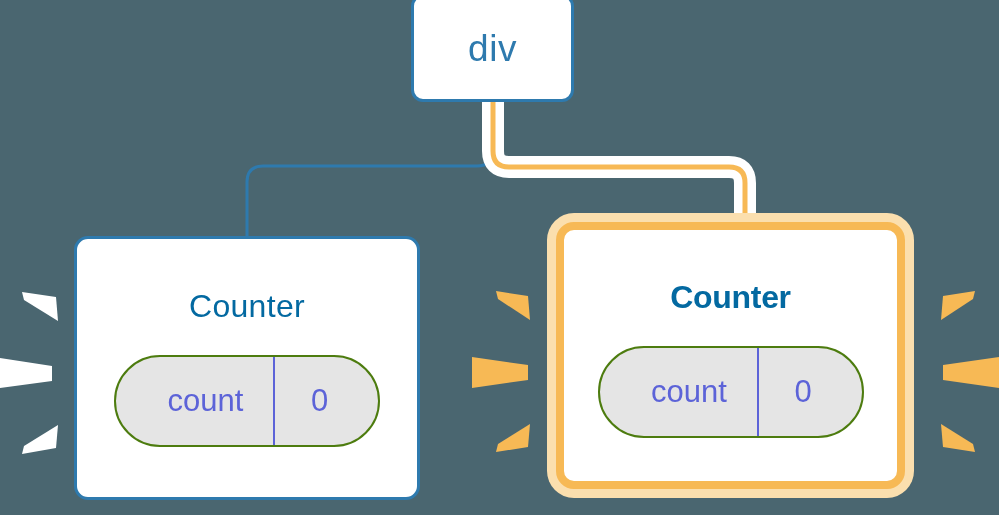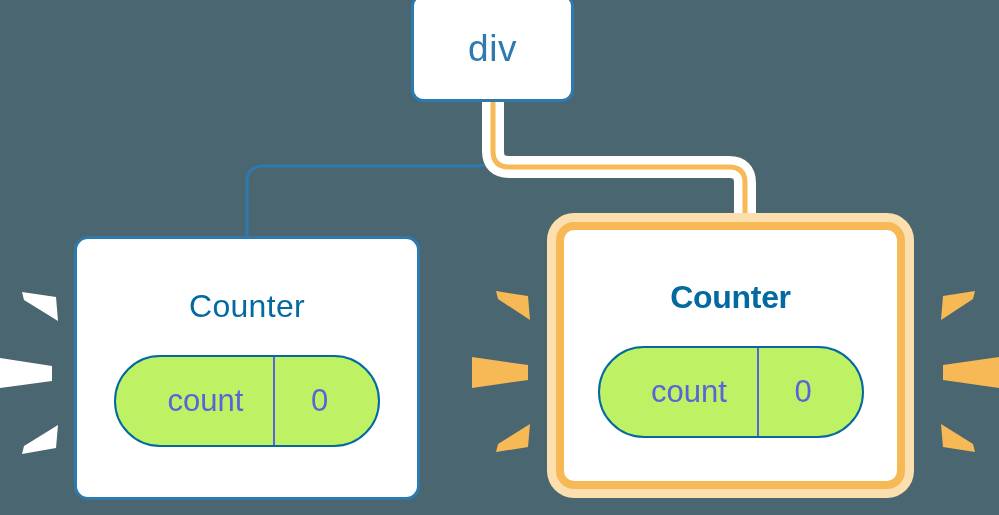--- a/index.html
+++ b/index.html
@@ -75,23 +75,23 @@
     letter-spacing: 0.3px;
   }
   #counter-highlight .node-title {
     margin-top: 51px;
     font-weight: 700;
     letter-spacing: -0.3px;
   }
   .state-pill {
     display: flex;
     align-items: stretch;
-    border: 2px solid #0369a1;
+    border: 2px solid #4d7c0f;
     border-radius: 999px;
-    background: #bef264;
+    background: #e5e5e5;
     overflow: hidden;
     box-sizing: border-box;
   }
   #counter-plain .state-pill {
     margin-top: 33px;
     width: 266px;
     height: 92px;
   }
   #counter-highlight .state-pill {
     margin-top: 33px;

